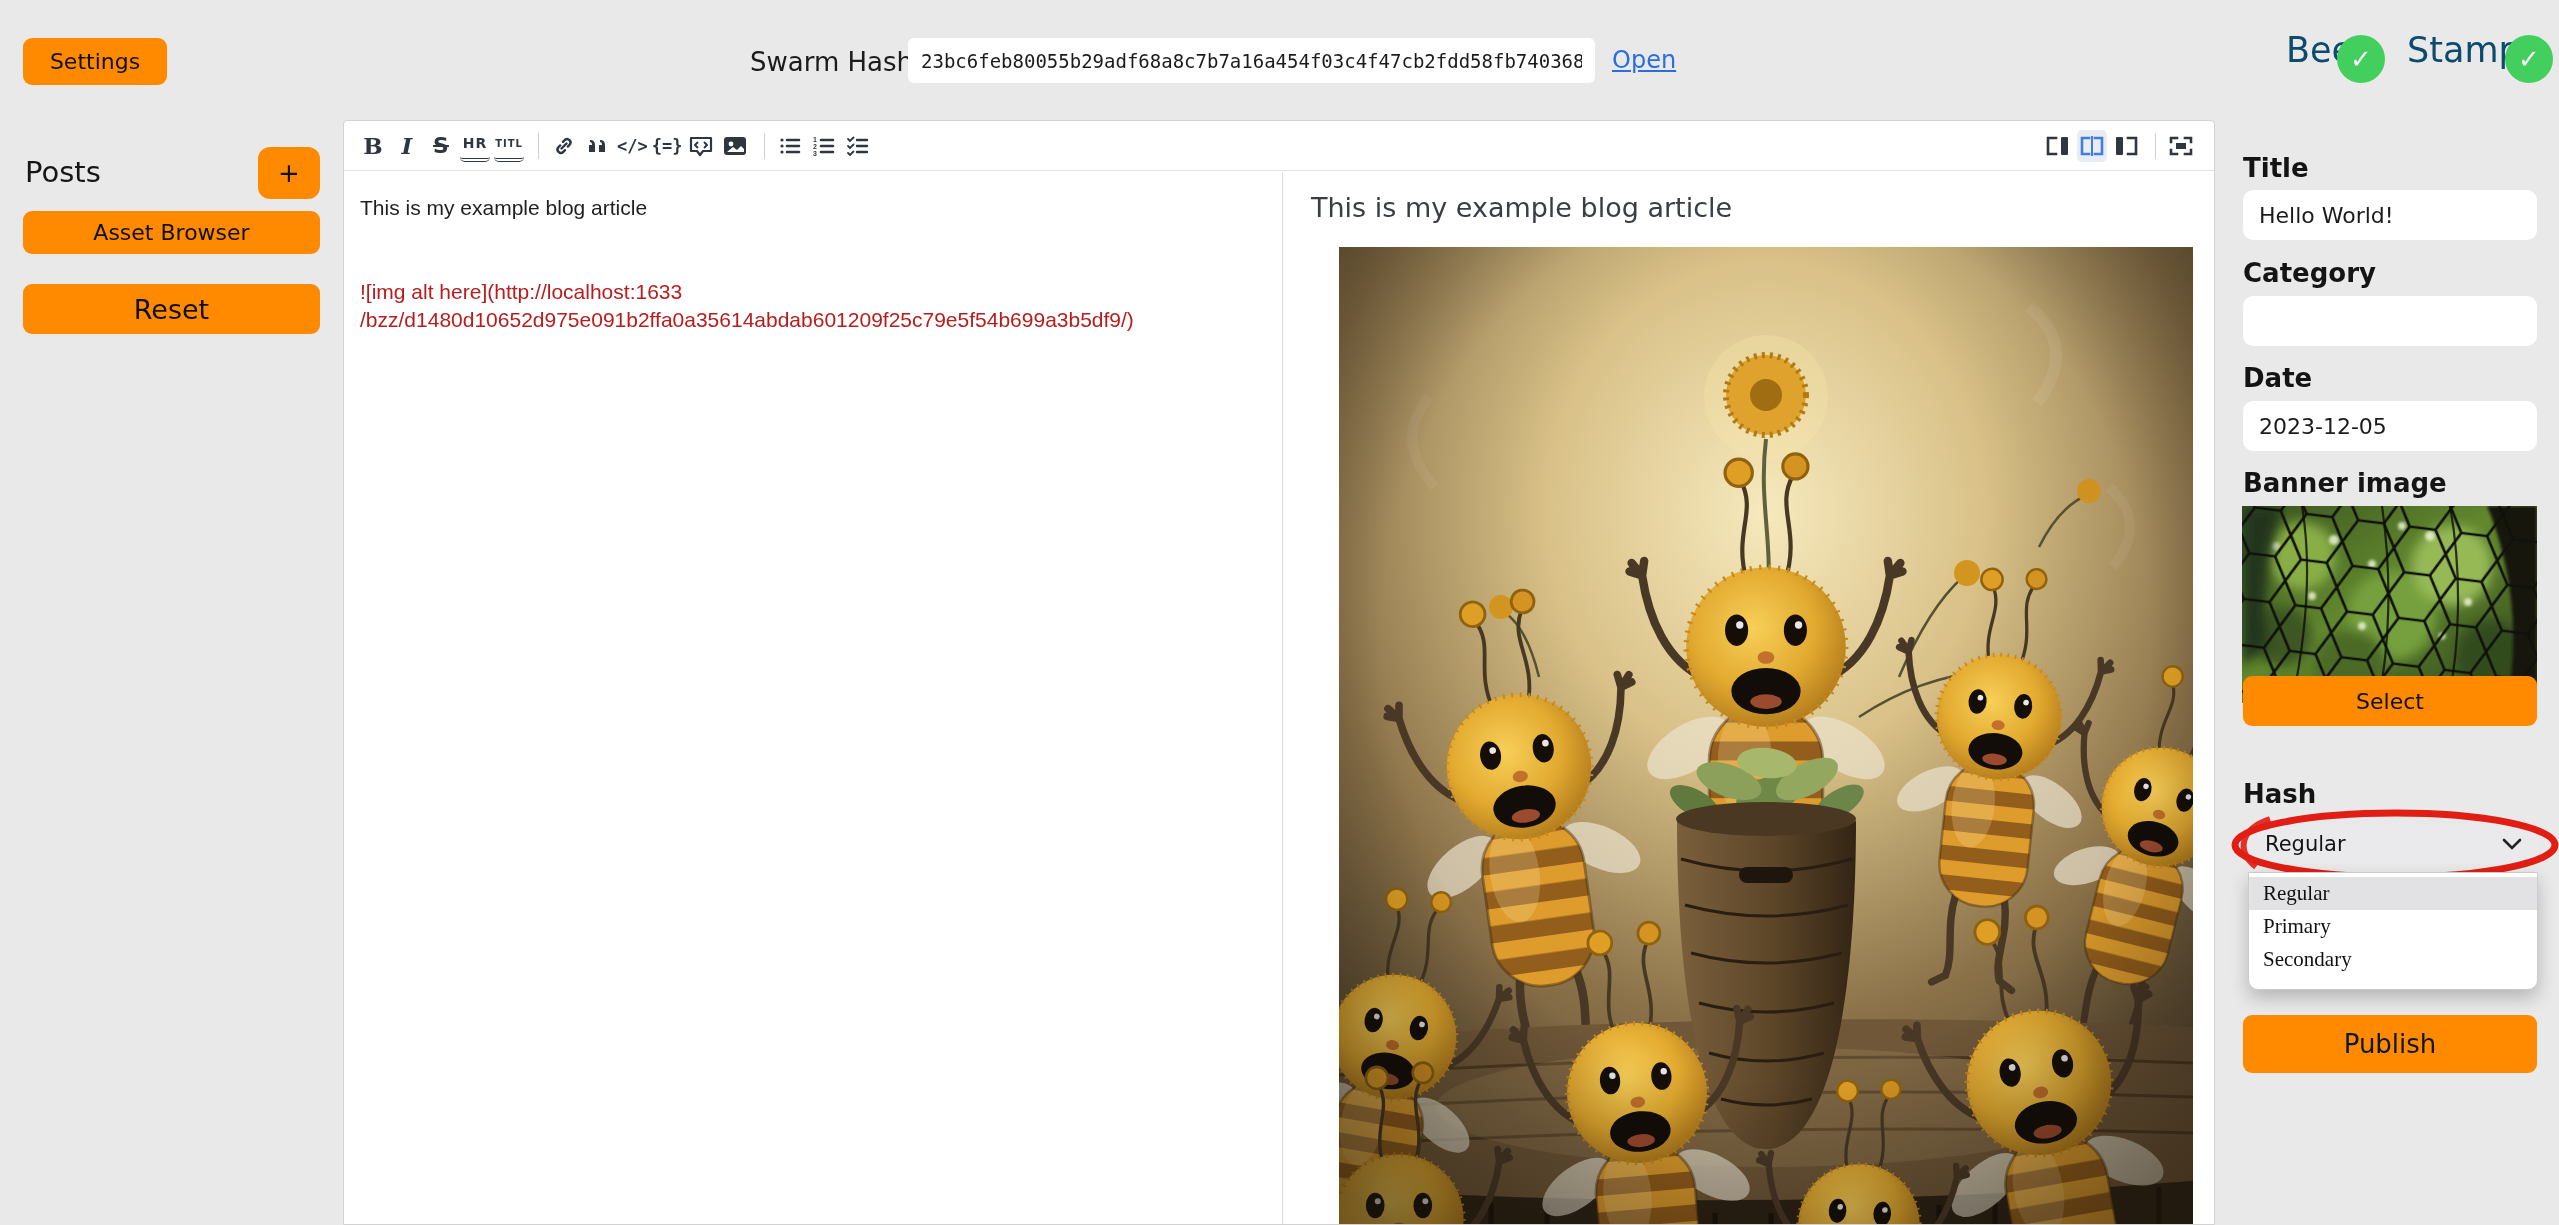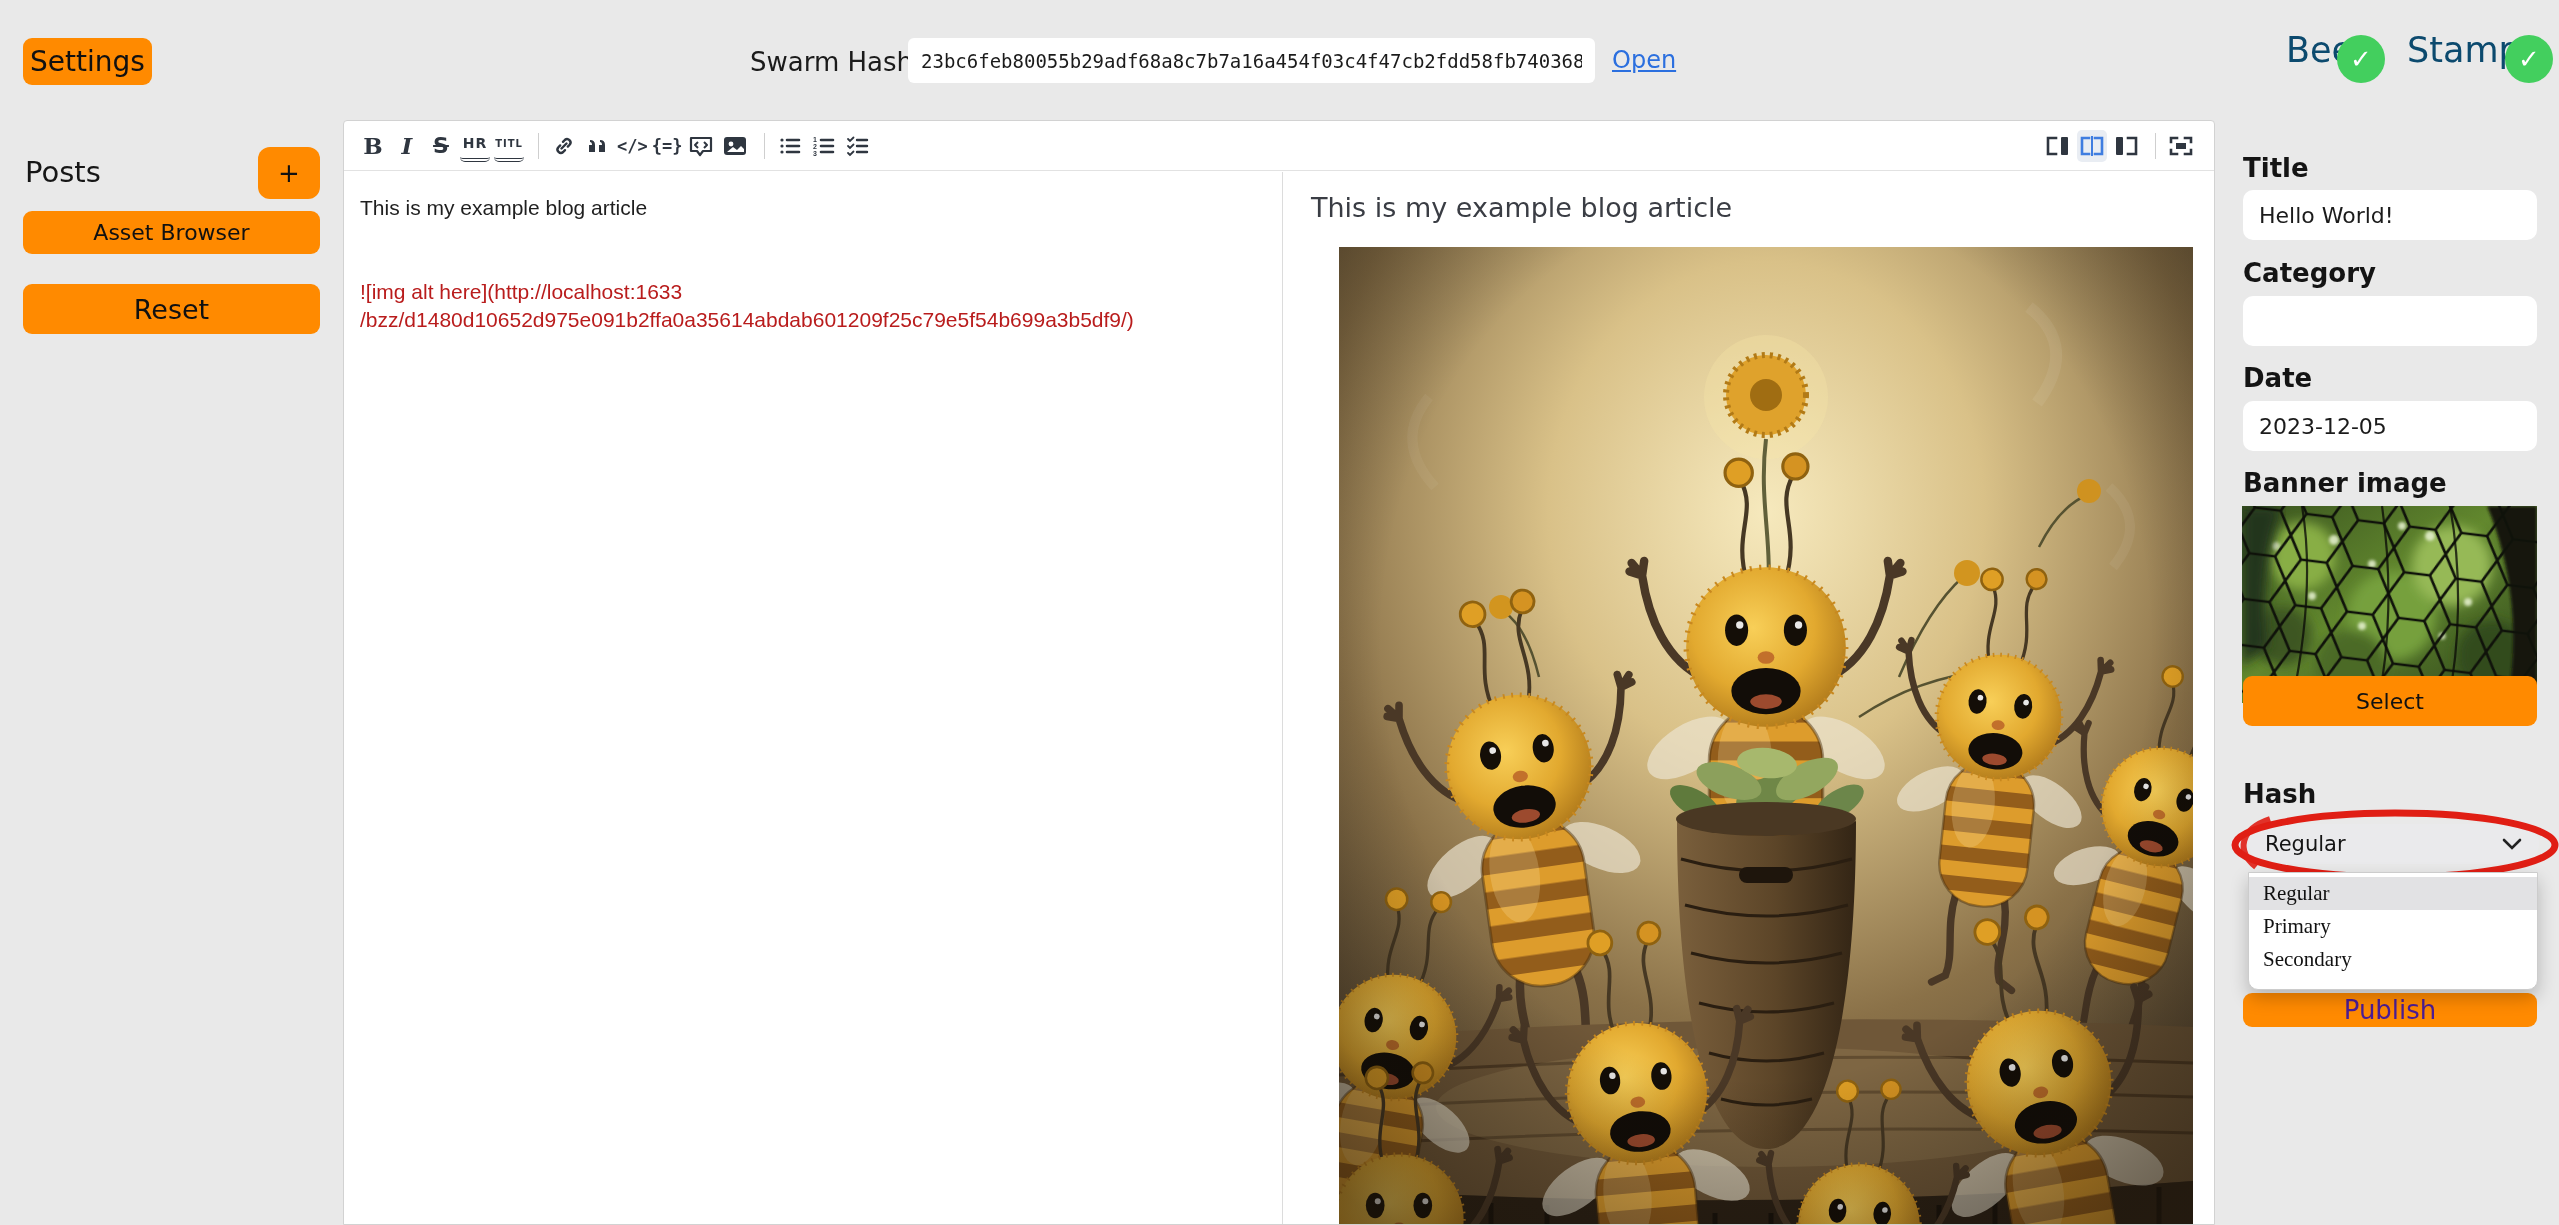--- a/index.html
+++ b/index.html
@@ -10,21 +10,21 @@
     --icon-ink:#2f3640;
     --active-blue:#3f7de0;
   }
   *{box-sizing:border-box;margin:0;padding:0}
   body{margin:0;background:#e9e9e9;font-family:"DejaVu Sans",sans-serif}
   .page{position:relative;width:2559px;height:1225px;overflow:hidden;background:#e9e9e9}
 
   
   .btn{background:var(--accent-orange);border:none;border-radius:9px;color:#111;
        font-family:"DejaVu Sans",sans-serif;cursor:pointer;display:flex;align-items:center;justify-content:center}
-  .settings-btn{position:absolute;left:23px;top:38px;width:129px;height:47px;font-size:28px}
+  .settings-btn{position:absolute;left:23px;top:38px;width:144px;height:47px;font-size:22px}
   .swarm-label{position:absolute;left:750px;top:47px;font-size:26px;color:#1b1b1b}
   .hash-input{position:absolute;left:908px;top:38px;width:687px;height:45px;border:none;border-radius:6px;
        background:#fff;font-family:"DejaVu Sans Mono",monospace;font-size:19px;color:#1b1b1b;padding:0 13px;outline:none}
   .open-link{position:absolute;left:1612px;top:46px;font-size:24px;color:var(--link-blue);text-decoration:underline;cursor:pointer}
   .status-label{position:absolute;top:30px;font-size:35px;color:#0c4a6e}
   .bee-label{left:2286px}
   .stamp-label{left:2407px}
   .check-badge{position:absolute;top:35px;width:48px;height:48px;border-radius:50%;background:var(--ok-green);
        display:flex;align-items:center;justify-content:center;color:#fff;font-size:26px;font-weight:bold}
   .check-bee{left:2337px}
@@ -71,21 +71,21 @@
   .select-btn{position:absolute;left:2243px;top:676px;width:294px;height:50px;font-size:22px}
   .type-select{position:absolute;left:2249px;top:824px;width:290px;height:40px;background:#eaeaec;border-radius:20px;
        display:flex;align-items:center;padding:0 16px;font-size:21px;color:#141414;cursor:pointer}
   .type-select .chev{margin-left:auto}
   .annot-oval{position:absolute;left:2226px;top:803px;width:338px;height:84px;pointer-events:none}
   .type-menu{position:absolute;left:2248px;top:872px;width:290px;height:118px;background:#fff;border:1px solid #ccc;
        border-radius:0 0 10px 10px;box-shadow:0 8px 18px rgba(0,0,0,.22);padding-top:4px;
        font-family:"Liberation Serif",serif;font-size:21px;color:#111;z-index:5}
   .type-option{height:33px;display:flex;align-items:center;padding:0 14px;cursor:pointer}
   .type-option.selected{background:#e2e2e4}
-  .publish-btn{position:absolute;left:2243px;top:993px;width:294px;height:34px;font-size:26px;color:#4c1d95}
+  .publish-btn{position:absolute;left:2243px;top:1015px;width:294px;height:58px;font-size:26px;color:#0f172a}
 </style>
 </head>
 <body>
 
 <div class="page">
 
   <button class="btn settings-btn">Settings</button>
   <div class="swarm-label">Swarm Hash</div>
   <input class="hash-input" readonly="" value="23bc6feb80055b29adf68a8c7b7a16a454f03c4f47cb2fdd58fb740368f96d" style="">
   <a class="open-link">Open</a>

